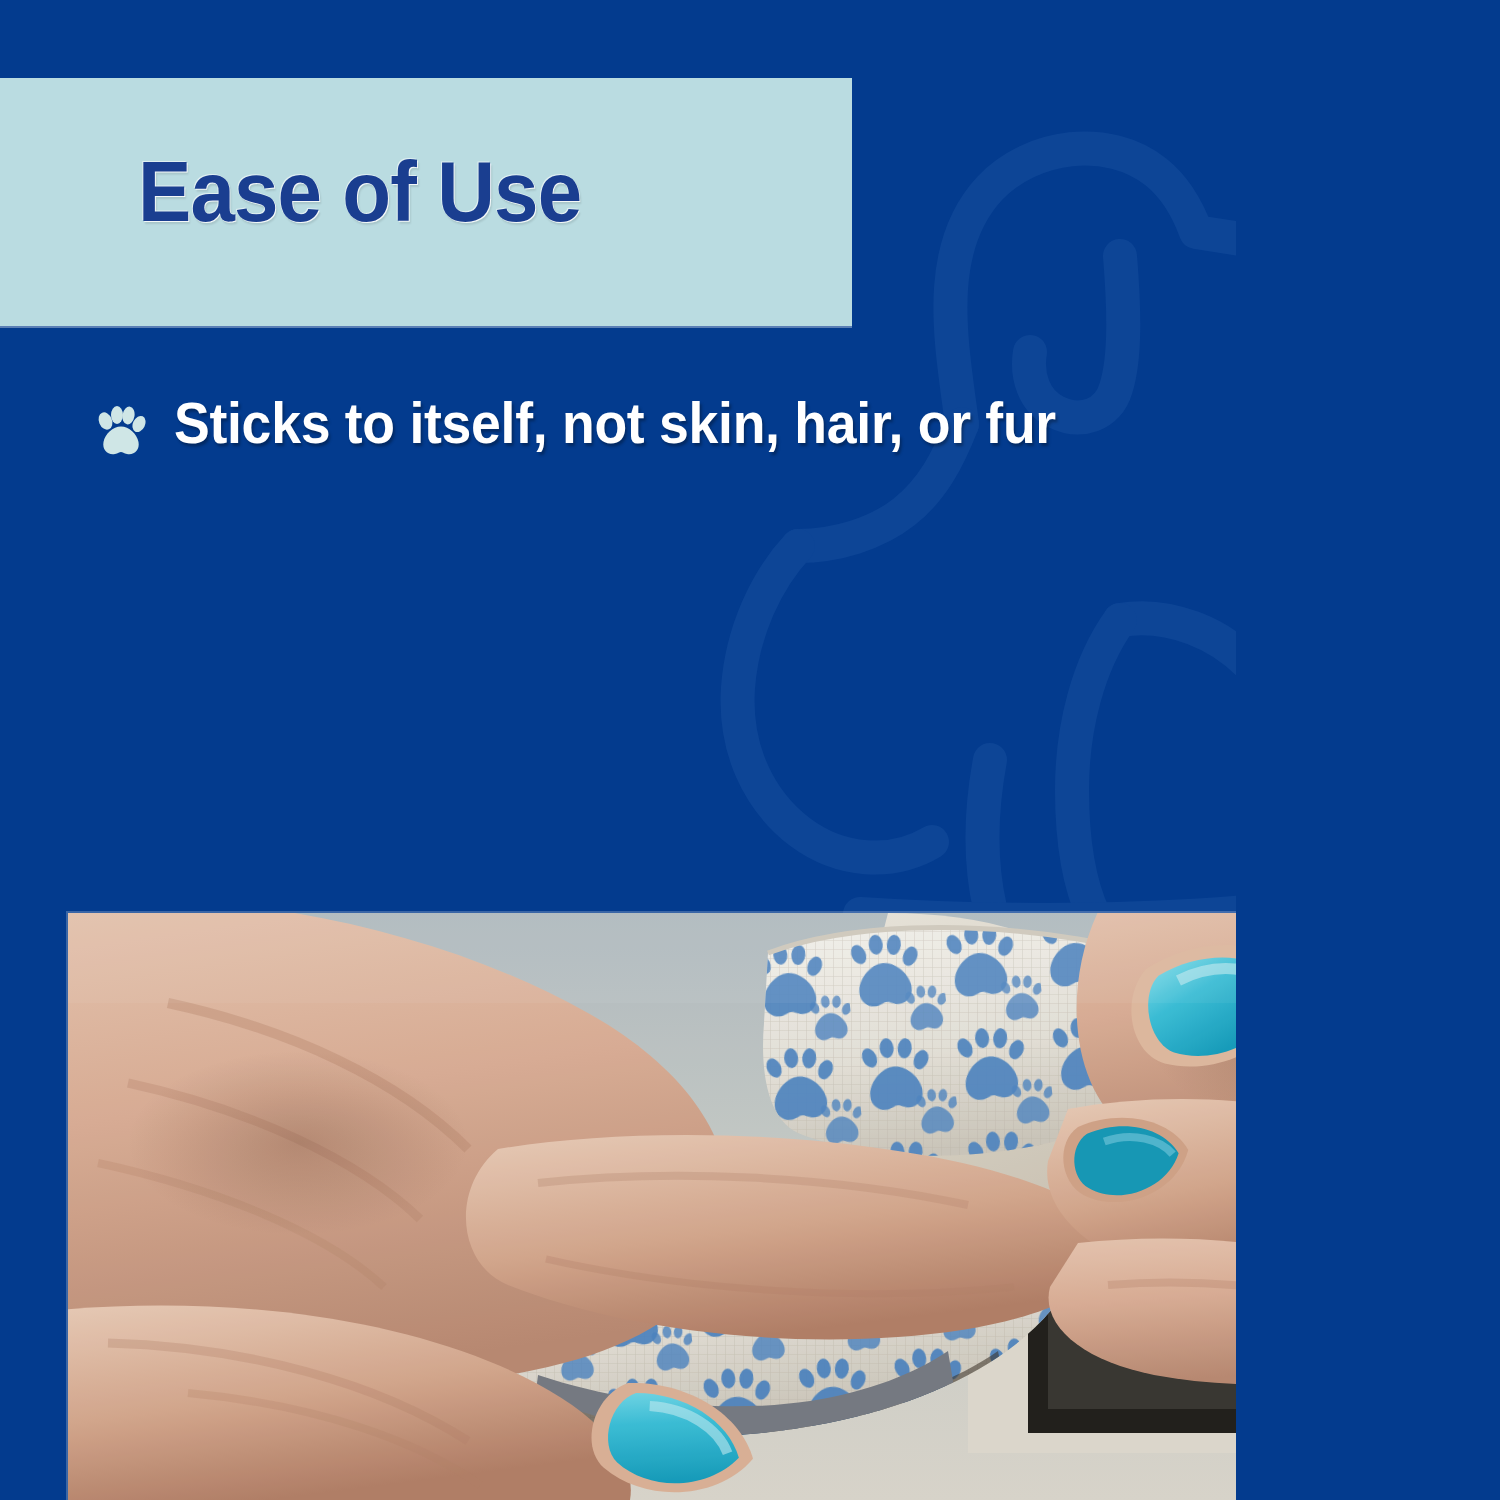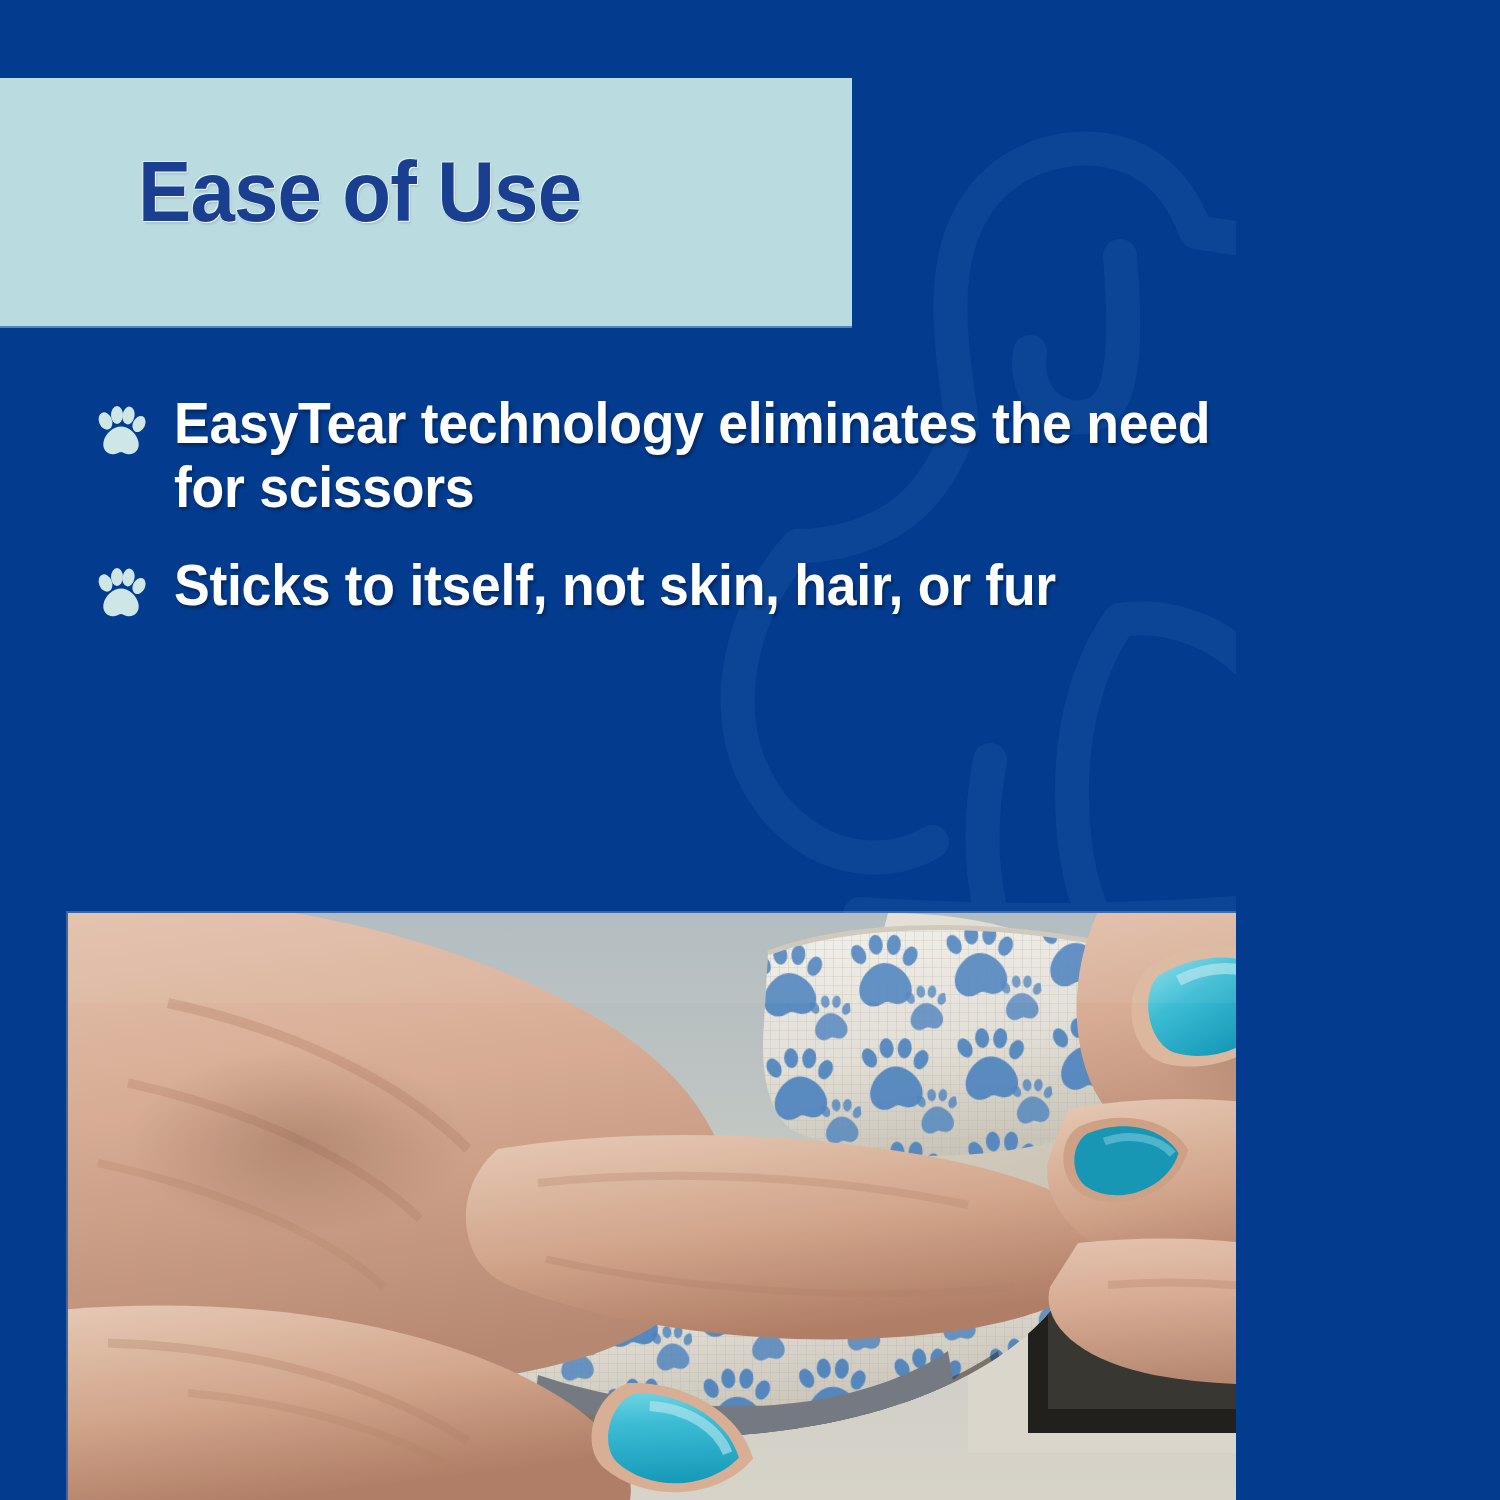--- a/index.html
+++ b/index.html
@@ -131,35 +131,20 @@
         <path d="M300 854 C420 862 600 864 742 846"></path>
       </g>
     </svg>
   </div>
 
   <div class="header-band"></div>
   <h1 class="header-title">Ease of Use</h1>
 
   <ul class="bullets">
 
-    <li class="bullet b1">
-      <span class="paw">
-        <svg viewBox="0 0 100 104" xmlns="http://www.w3.org/2000/svg" aria-hidden="true">
-          <g fill="#cfe6e6">
-            <ellipse cx="19" cy="30" rx="13" ry="18" transform="rotate(-22 19 30)"></ellipse>
-            <ellipse cx="42" cy="18" rx="12" ry="18"></ellipse>
-            <ellipse cx="65" cy="19" rx="12" ry="18" transform="rotate(10 65 19)"></ellipse>
-            <ellipse cx="86" cy="36" rx="12" ry="17" transform="rotate(26 86 36)"></ellipse>
-            <path d="M50 41 C66 41 82 56 85 72 C88 88 76 99 62 96 C56 95 53 92 50 92
-                     C47 92 44 95 38 96 C24 99 12 88 15 72 C18 56 34 41 50 41 Z"></path>
-          </g>
-        </svg>
-      </span>
-      <span class="bullet-text">EasyTear technology eliminates the need for scissors</span>
-    </li>
 
 
     <li class="bullet b3">
       <span class="paw">
         <svg viewBox="0 0 100 104" xmlns="http://www.w3.org/2000/svg" aria-hidden="true">
           <g fill="#cfe6e6">
             <ellipse cx="19" cy="30" rx="13" ry="18" transform="rotate(-22 19 30)"></ellipse>
             <ellipse cx="42" cy="18" rx="12" ry="18"></ellipse>
             <ellipse cx="65" cy="19" rx="12" ry="18" transform="rotate(10 65 19)"></ellipse>
             <ellipse cx="86" cy="36" rx="12" ry="17" transform="rotate(26 86 36)"></ellipse>

